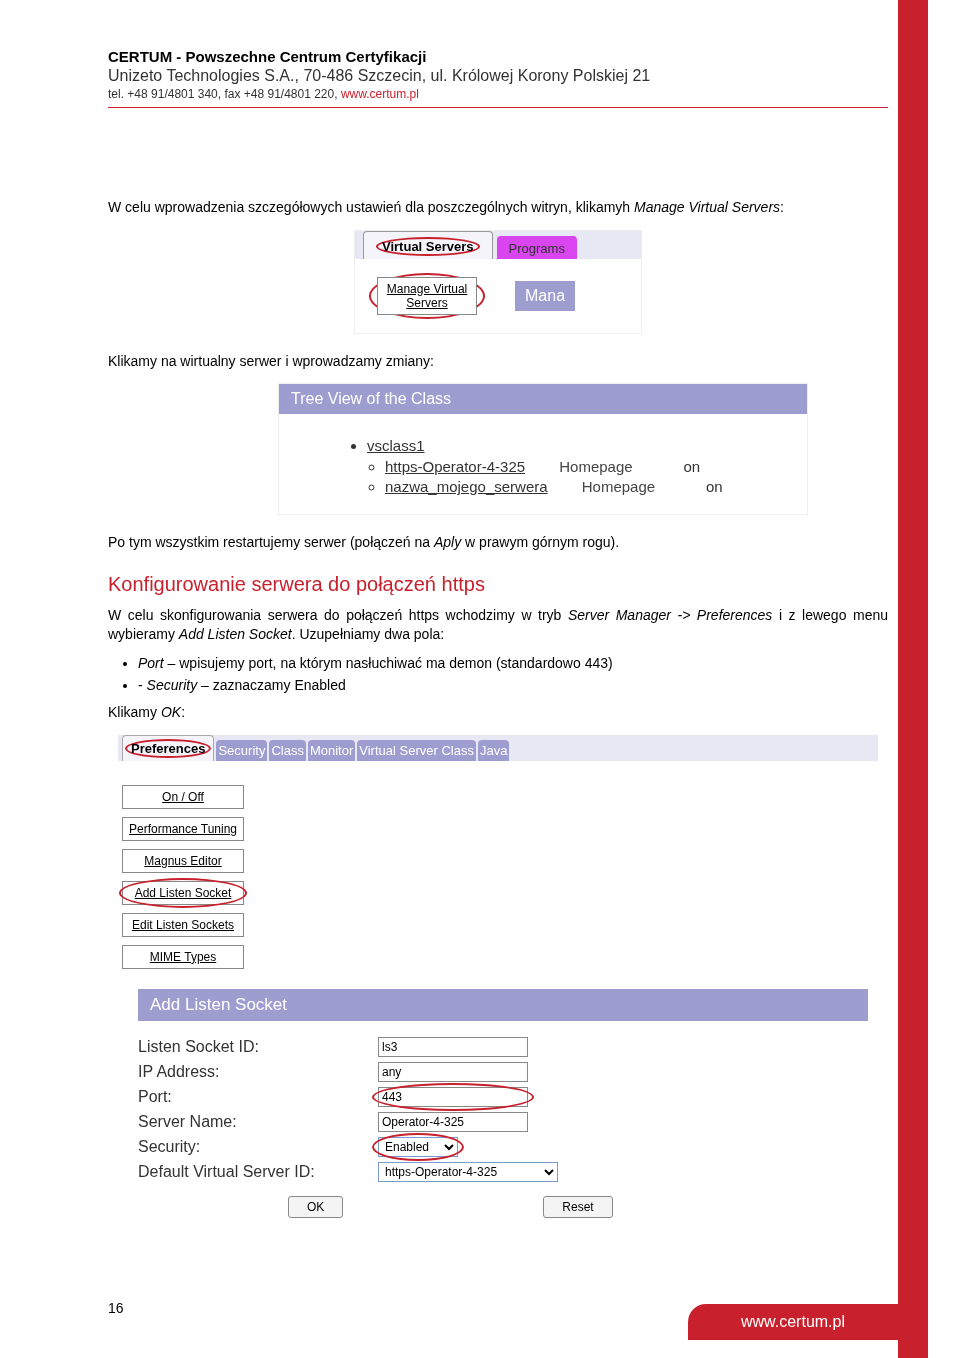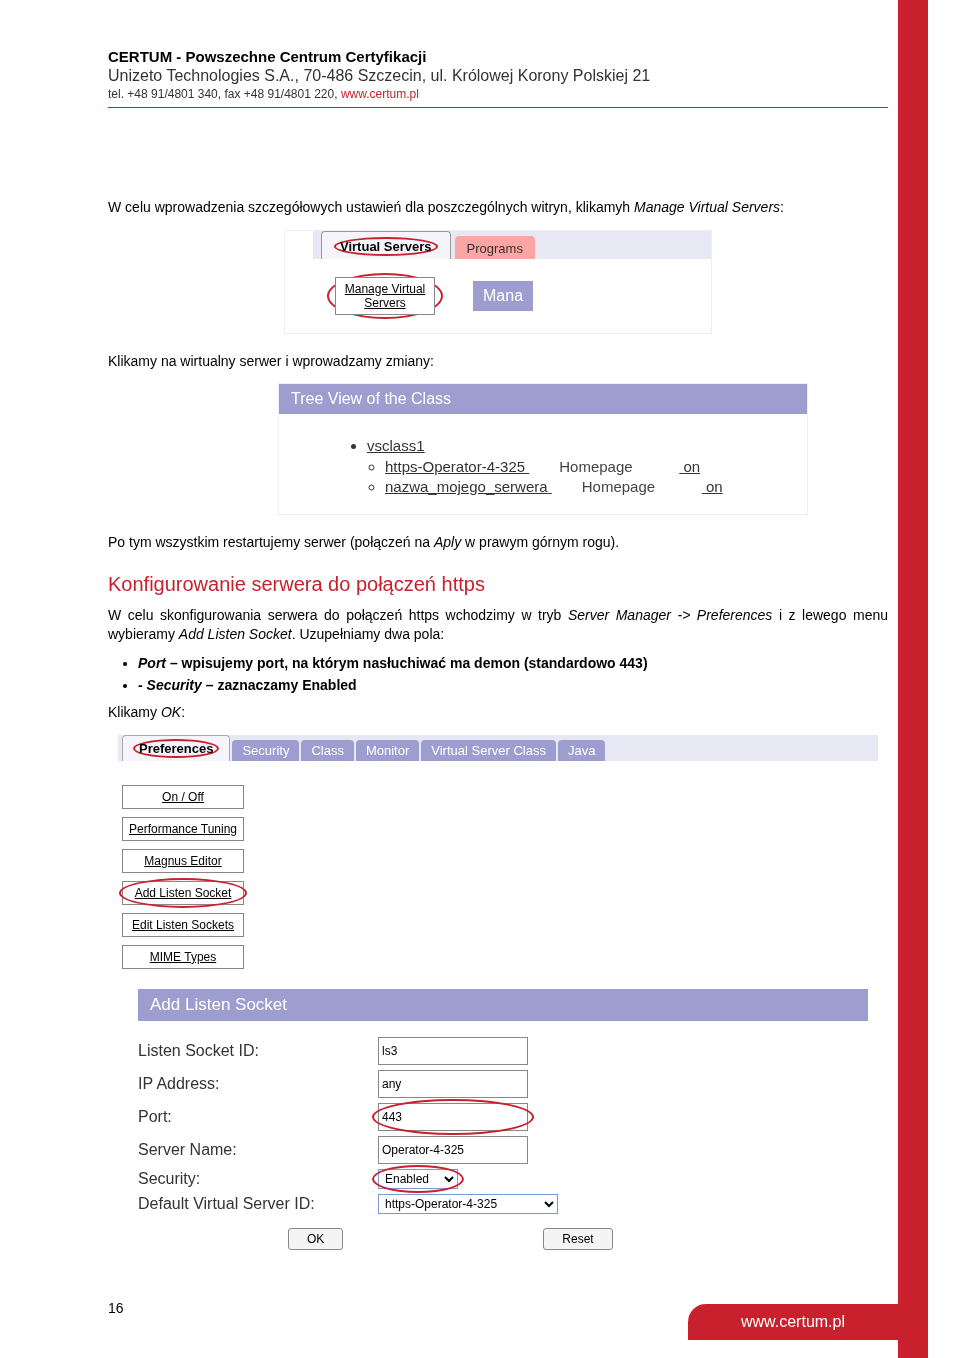--- a/index.html
+++ b/index.html
@@ -25,65 +25,65 @@
     background: #c8202c;
   }
   .header-line1 { font-weight: bold; font-size: 15px; color: #000; }
   .header-line2 { font-size: 16px; color: #333; margin-top: 2px; }
   .header-line3 { font-size: 12px; color: #333; margin-top: 2px; }
   .header-link { color: #c8202c; text-decoration: none; }
   .divider { border-top: 1px solid #c8202c; margin-top: 6px; margin-bottom: 40px; }
   .para { font-size: 14px; line-height: 1.4; text-align: justify; margin: 10px 0; }
   .italic { font-style: italic; }
   .section-title { color: #c8202c; font-size: 20px; font-weight: 400; margin-top: 20px; margin-bottom: 6px; }
-  ul.body-list { margin: 8px 0 8px 30px; font-weight: bold; }
+  ul.body-list { margin: 8px 0 8px 30px; }
   ul.body-list li { margin: 6px 0; font-size: 14px; }
 
   
   .screenshot { margin: 12px auto 18px auto; background: #fff; border: 1px solid #eee; }
-  .s1 { width: 428px; padding-left: 28px; }
+  .s1 { width: 288px; }
   .tabbar { background: #e8e8f4; height: 28px; display: flex; align-items: flex-end; padding-left: 8px; }
   .tab { background: #e8e8f4; color: #555; font-family: sans-serif; font-size: 13px; padding: 5px 12px 3px 12px; border-radius: 4px 4px 0 0; margin-right: 4px; position: relative; }
   .tab.active { background: #f4f4fa; font-weight: bold; color: #000; text-decoration: underline; border: 1px solid #999; border-bottom: none; }
   .s1-body { display: flex; padding: 14px; gap: 30px; align-items: center; }
   .btn-outline { border: 1px solid #888; background: #fff; font-size: 12px; text-align: center; padding: 4px 8px; text-decoration: underline; width: 100px; }
   .ellipse-red { border: 2px solid #c8202c; border-radius: 50%; padding: 2px 6px; display: inline-block; }
   .mana-box { background: #9d9dd0; color: #fff; font-family: sans-serif; font-size: 16px; padding: 6px 10px; }
 
   
   .s2 { width: 530px; margin-left: 170px; }
   .bar-purple { background: #9d9dd0; color: #fff; font-family: sans-serif; font-size: 16px; padding: 6px 12px; }
-  .s2-body { padding: 20px 10px 16px 70px; font-family: sans-serif; font-size: 15px; color: #333; text-decoration: underline; }
+  .s2-body { padding: 20px 10px 16px 70px; font-family: sans-serif; font-size: 15px; color: #333; }
   .s2-body ul { list-style: disc; margin-left: 18px; }
   .s2-body ul ul { list-style: circle; margin-top: 4px; }
   .s2-body li { margin: 3px 0; }
   .link-u { text-decoration: underline; color: #333; }
   .col-label { display: inline-block; width: 120px; margin-left: 30px; color: #444; }
   .onoff { color: #333; }
 
   
   .s3 { width: 760px; border: none; }
   .s3-tabs { display: flex; background: #e8e8f4; align-items: flex-end; padding-left: 4px; height: 26px; font-family: sans-serif; font-size: 13px; }
-  .s3-tabs .tab { color: #fff; background: #9d9dd0; padding: 3px 10px; border-radius: 4px 4px 0 0; margin-right: 2px; }
+  .s3-tabs .tab { color: #fff; background: #9d9dd0; padding: 3px 2px; border-radius: 4px 4px 0 0; margin-right: 2px; }
   .s3-tabs .tab.active { background: #f4f4fa; color: #000; font-weight: bold; text-decoration: underline; border: 1px solid #aaa; border-bottom:none; }
   .ellipse-wrap { border: 2px solid #c8202c; border-radius: 50%; padding: 0 4px; display: inline-block; }
   .s3-body { display: flex; padding-top: 18px; background: #fff; flex-direction: column; }
   .s3-sidebar { width: 130px; padding: 6px 4px; }
   .sb-item { border: 1px solid #888; font-size: 12px; text-align: center; padding: 4px 2px; margin-bottom: 8px; text-decoration: underline; font-family: sans-serif; background: #fff; }
   .sb-item.highlight { position: relative; }
   .sb-item.highlight::after { content:''; position:absolute; inset:-4px; border:2px solid #c8202c; border-radius:50%; }
   .vscroll { width: 18px; background: #eee; margin: 6px 2px 0 2px; position: relative; overflow: hidden; }
   .vscroll::before { content:'▲'; position:absolute; top:0; left:3px; font-size:10px; color:#888; }
   .vscroll::after { content:'▼'; position:absolute; bottom:0; left:3px; font-size:10px; color:#888; }
   .vscroll .thumb { position:absolute; top:16px; left:2px; right:2px; height:60px; background:#ccc; border:1px solid #aaa; }
   .s3-form { flex: 1; padding: 0 10px 10px 20px; font-family: sans-serif; }
   .form-title { background: #9d9dd0; color: #fff; font-size: 17px; padding: 6px 12px; margin-bottom: 16px; }
   .form-row { display: flex; align-items: center; margin: 5px 0; }
   .form-label { width: 240px; font-size: 16px; color: #333; }
-  .form-input { border: 1px solid #888; font-size: 12px; padding: 2px 3px; height: 28px; width: 150px; }
+  .form-input { border: 1px solid #888; font-size: 12px; padding: 2px 3px; height: 20px; width: 150px; }
   .form-select { border: 1px solid #7a9bd0; font-size: 12px; padding: 1px 2px; height: 20px; background: #fff; font-family: sans-serif; }
   .val-ellipse { position: relative; display: inline-block; }
   .val-ellipse::after { content:''; position:absolute; top:-4px; bottom:-4px; left:-6px; right:-6px; border:2px solid #c8202c; border-radius:50%; pointer-events:none;}
   .btn-row { display:flex; gap:200px; margin-top:14px; margin-left: 150px;}
   .btn { border:1px solid #888; background:#f4f4f4; border-radius:3px; padding:3px 18px; font-size:12px; font-family: sans-serif;}
 
   .page-num { position: absolute; bottom: 42px; left: 108px; font-size: 14px; }
   .footer-pill {
     position: absolute;
     bottom: 18px;
@@ -117,21 +117,21 @@
 
   <div style="height:40px"></div>
 
   <p class="para">
     <span>W celu wprowadzenia szczegółowych ustawień dla poszczególnych witryn, klikamyh </span><span class="italic">Manage Virtual Servers</span><span>:</span>
   </p>
 
   <div class="screenshot s1">
     <div class="tabbar">
       <div class="tab active"><span class="ellipse-wrap">Virtual Servers</span></div>
-      <div class="tab" style="background:#fca5a5;color:#333;">Programs</div>
+      <div class="tab" style="background:#d946ef;color:#333;">Programs</div>
     </div>
     <div class="s1-body">
       <div>
         <span class="ellipse-red"><span class="btn-outline" style="display:inline-block;">Manage Virtual Servers</span></span>
       </div>
       <div class="mana-box">Mana</div>
     </div>
   </div>
 
   <p class="para">Klikamy na wirtualny serwer i wprowadzamy zmiany:</p>

